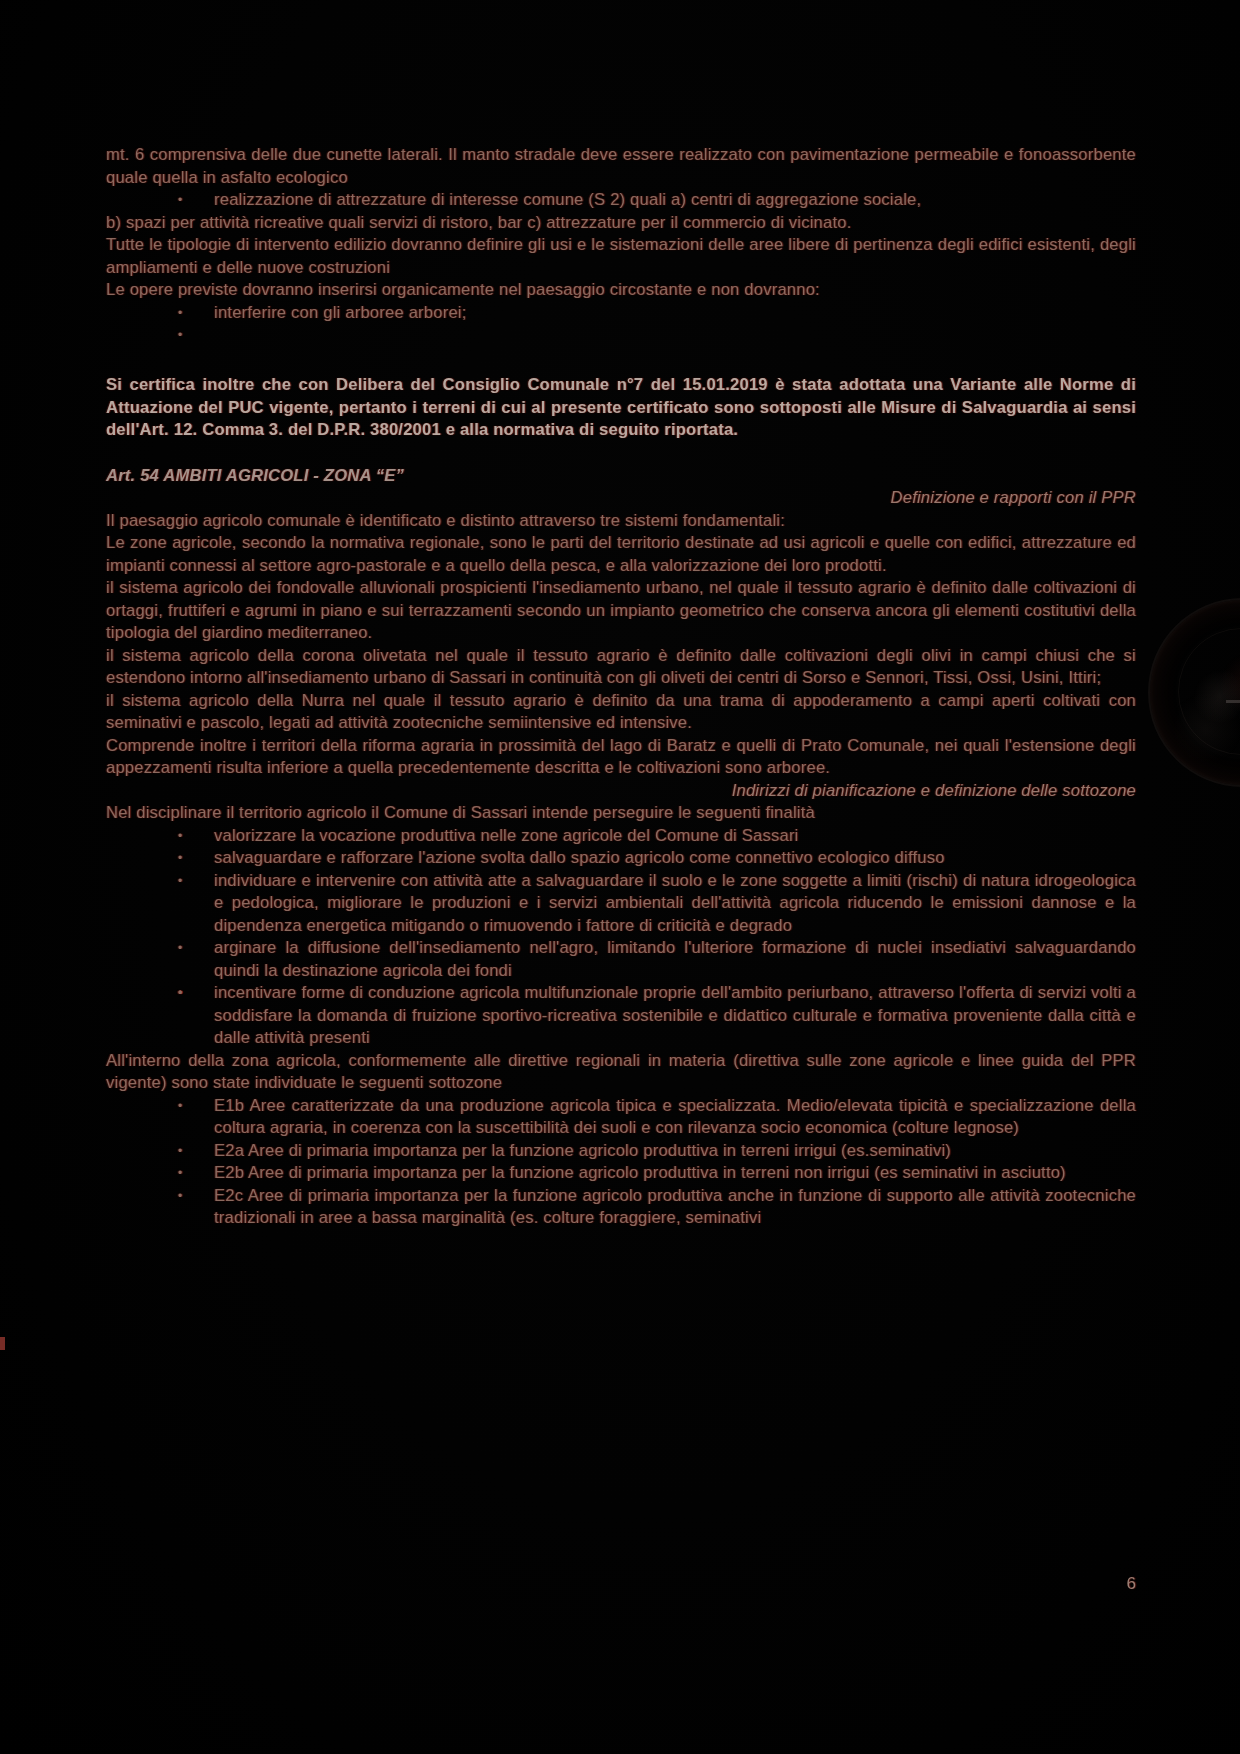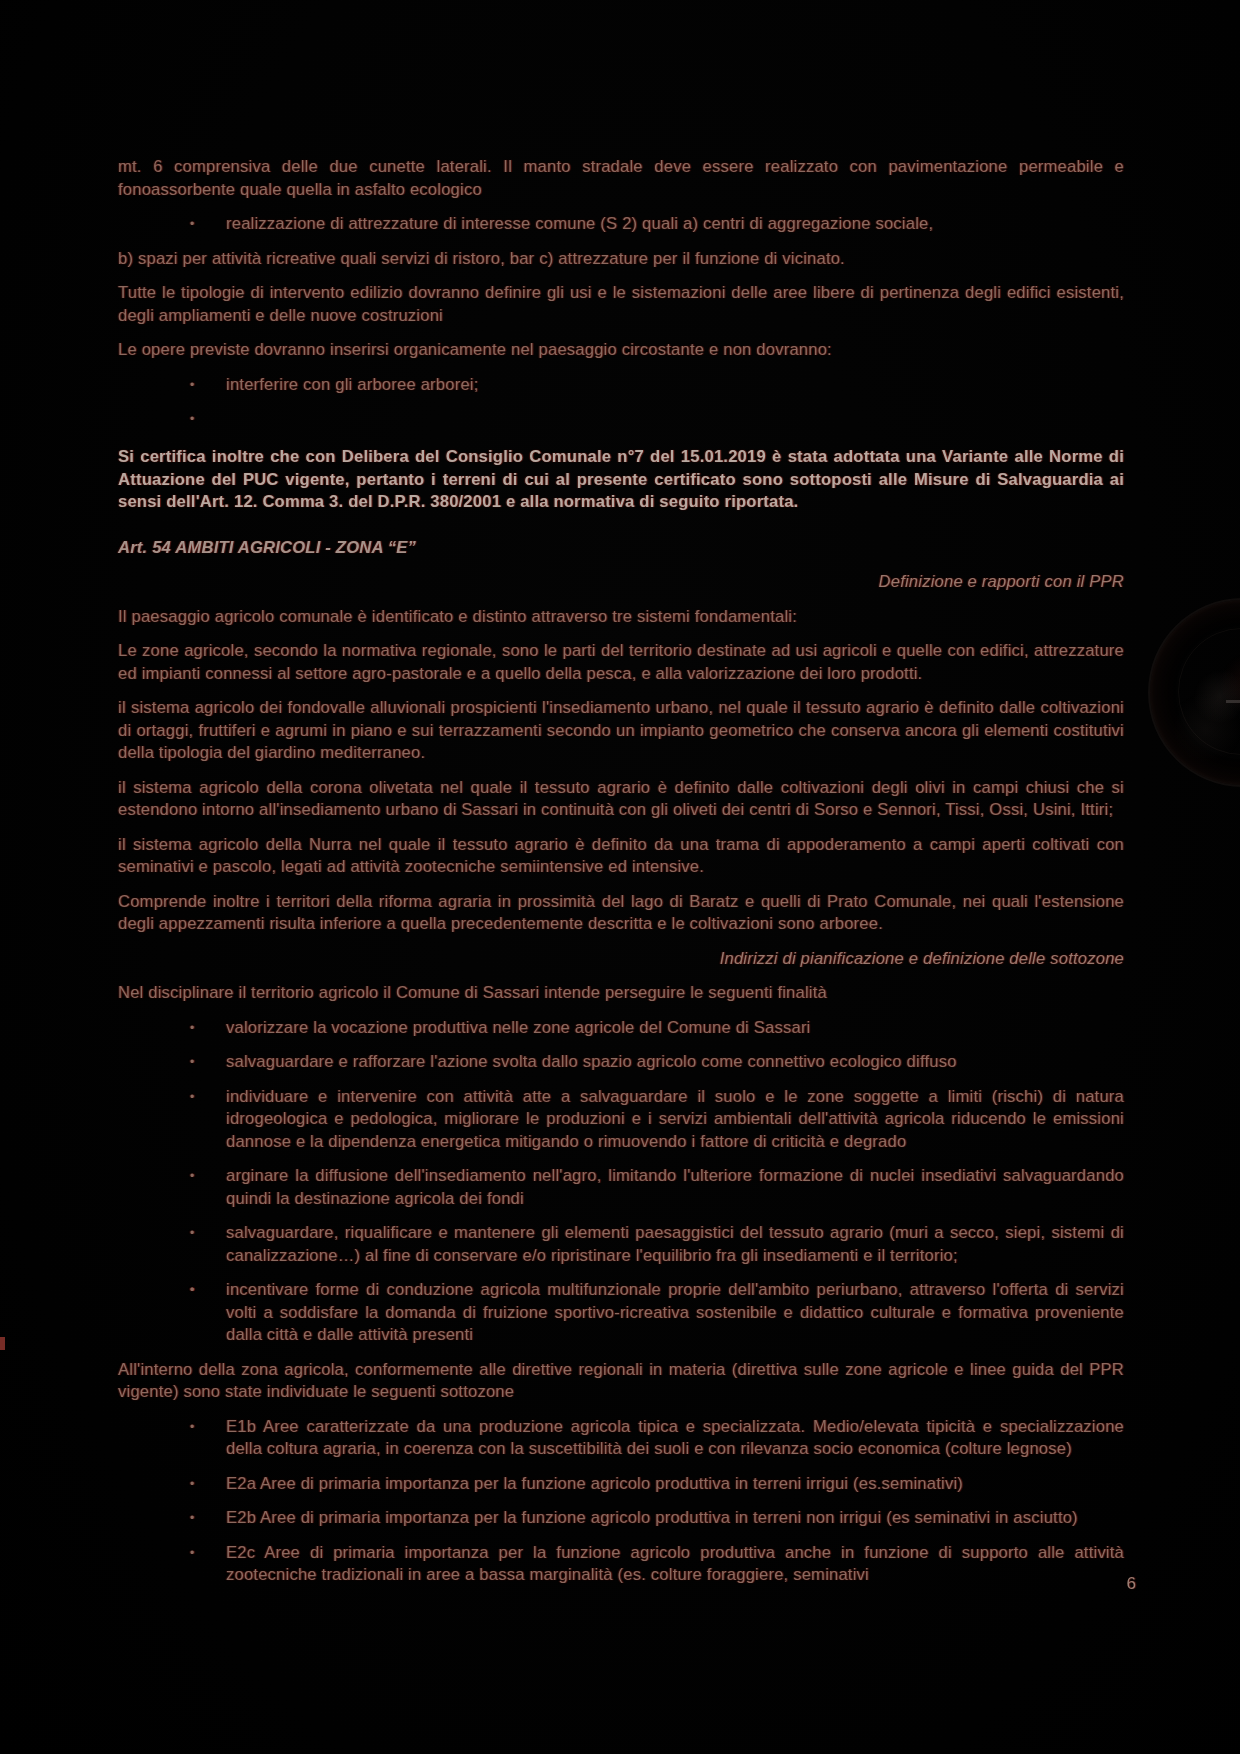--- a/index.html
+++ b/index.html
@@ -20,21 +20,21 @@
     left: 106px;
     top: 144px;
     width: 1030px;
     font-size: 16.6px;
     line-height: 22.5px;
     color: #8b6a5f;
     text-align: justify;
     text-shadow: 1px 0 1px rgba(190, 50, 38, 0.45), -1px 0 1px rgba(80, 25, 20, 0.6);
     letter-spacing: 0.2px;
   }
-  .blk { margin: 12px; }
+  .blk { margin: 0; }
   .bullet {
     position: relative;
     padding-left: 108px;
   }
   .dot {
     position: absolute;
     left: 72px;
     top: 0;
     font-size: 12px;
     color: #8b6a5f;
@@ -114,21 +114,21 @@
 
   <div class="content">
 
     <p class="blk p">mt. 6 comprensiva delle due cunette laterali. Il manto stradale deve essere realizzato con pavimentazione permeabile e fonoassorbente quale quella in asfalto ecologico</p>
 
     <div class="blk bullet">
       <span class="dot">•</span>
       <span>realizzazione di attrezzature di interesse comune (S 2) quali a) centri di aggregazione sociale,</span>
     </div>
 
-    <p class="blk p">b) spazi per attività ricreative quali servizi di ristoro, bar  c) attrezzature per il funzione di vicinato.</p>
+    <p class="blk p">b) spazi per attività ricreative quali servizi di ristoro, bar  c) attrezzature per il commercio di vicinato.</p>
     <p class="blk p">Tutte le tipologie di intervento edilizio dovranno definire gli usi e le sistemazioni delle aree libere di pertinenza degli edifici esistenti, degli ampliamenti e delle nuove costruzioni</p>
     <p class="blk p">Le opere previste dovranno inserirsi organicamente nel paesaggio circostante e non dovranno:</p>
 
     <div class="blk bullet">
       <span class="dot">•</span>
       <span>interferire con gli arboree arborei;</span>
     </div>
 
     <div class="blk bullet">
       <span class="dot">•</span>
@@ -160,21 +160,20 @@
     <div class="blk bullet">
       <span class="dot">•</span>
       <span>individuare e intervenire con attività atte a salvaguardare il suolo e le zone soggette a limiti (rischi) di natura idrogeologica e pedologica, migliorare le produzioni e i servizi ambientali dell'attività agricola riducendo le emissioni dannose e la dipendenza energetica mitigando o rimuovendo i fattore di criticità e degrado</span>
     </div>
     <div class="blk bullet">
       <span class="dot">•</span>
       <span>arginare la diffusione dell'insediamento nell'agro, limitando l'ulteriore formazione di nuclei insediativi salvaguardando quindi la destinazione agricola dei fondi</span>
     </div>
     <div class="blk bullet">
       <span class="dot">•</span>
-      <span>salvaguardare, riqualificare e mantenere gli elementi paesaggistici del tessuto agrario (muri a secco, siepi, sistemi di canalizzazione…) al fine di conservare e/o ripristinare l'equilibrio fra gli insediamenti e il territorio;</span>
     </div>
     <div class="blk bullet">
       <span class="dot">•</span>
     </div>
     <div class="blk bullet">
       <span class="dot">•</span>
       <span>incentivare forme di conduzione agricola multifunzionale proprie dell'ambito periurbano, attraverso l'offerta di servizi volti a soddisfare la domanda di fruizione sportivo-ricreativa sostenibile e didattico culturale e formativa proveniente dalla città e dalle attività presenti</span>
     </div>
 
     <p class="blk p">All'interno della zona agricola, conformemente alle direttive regionali in materia (direttiva sulle zone agricole e linee guida del PPR vigente) sono state individuate le seguenti sottozone</p>

